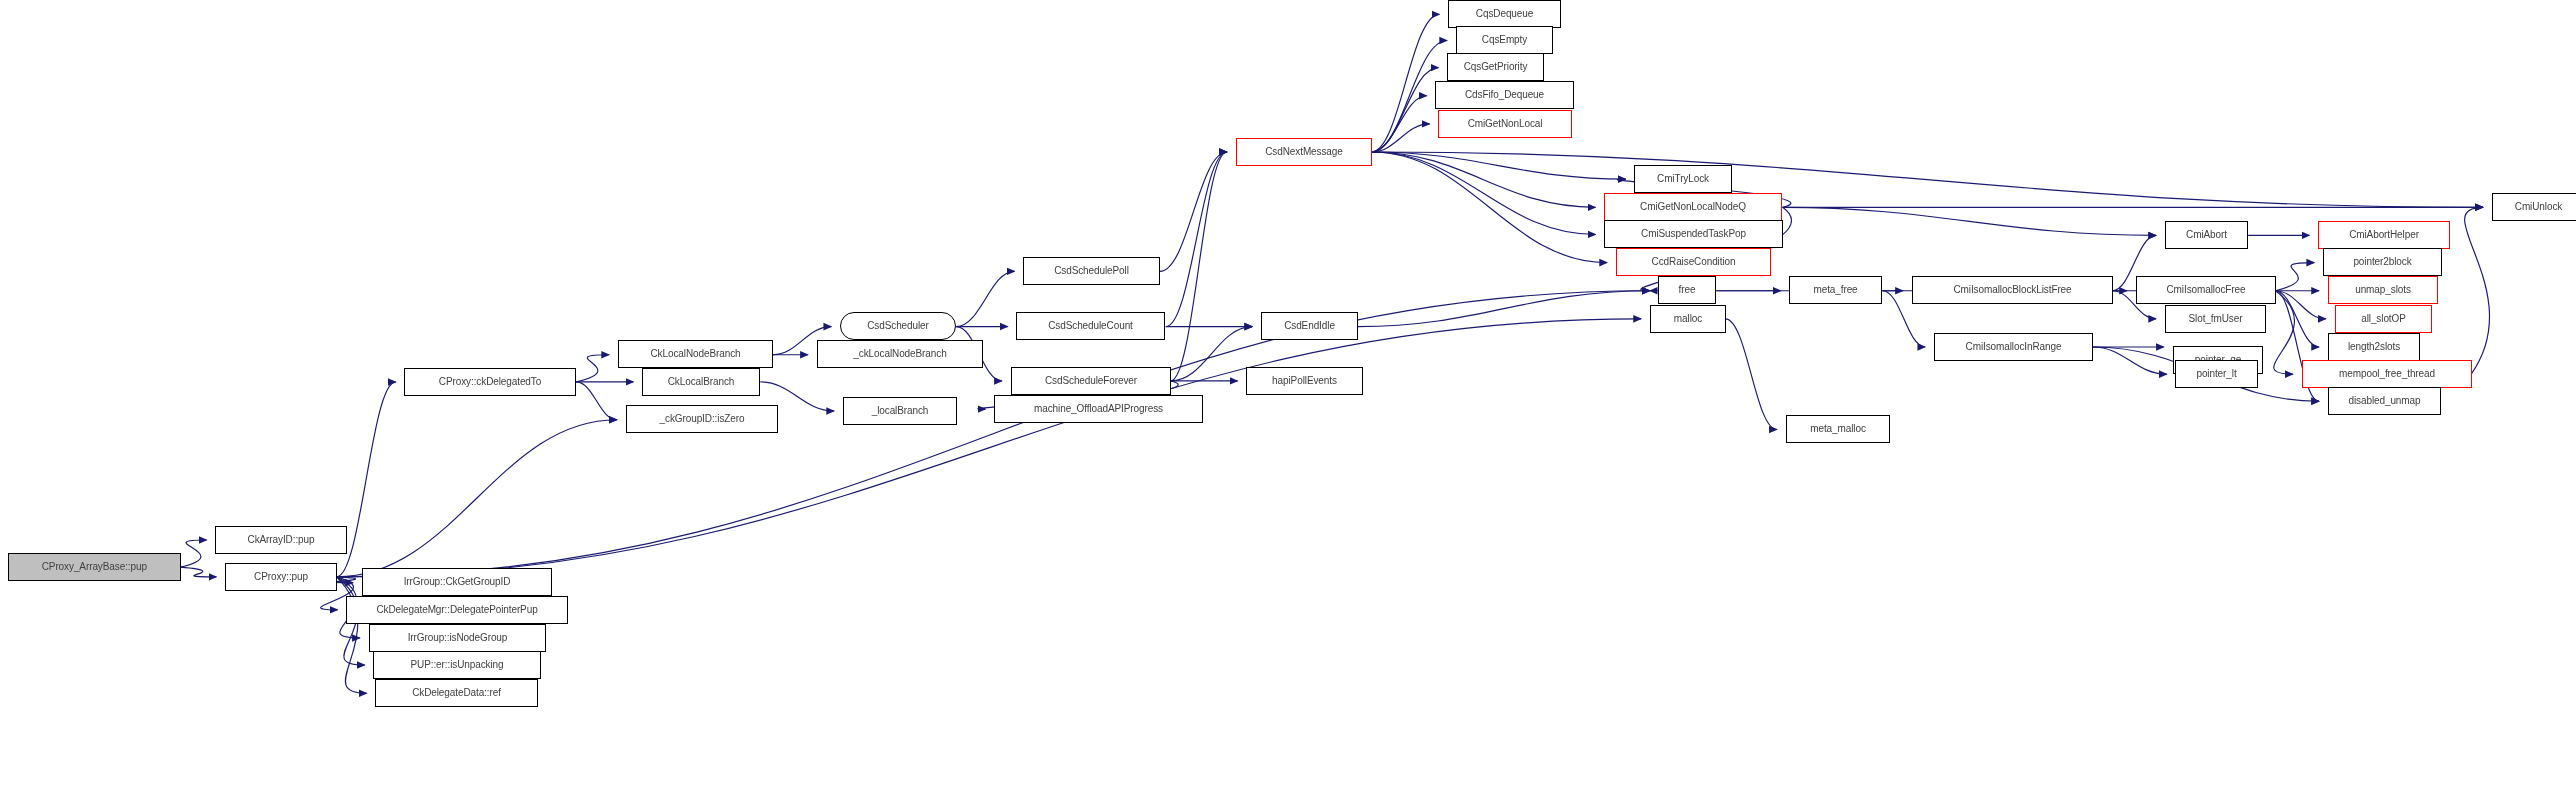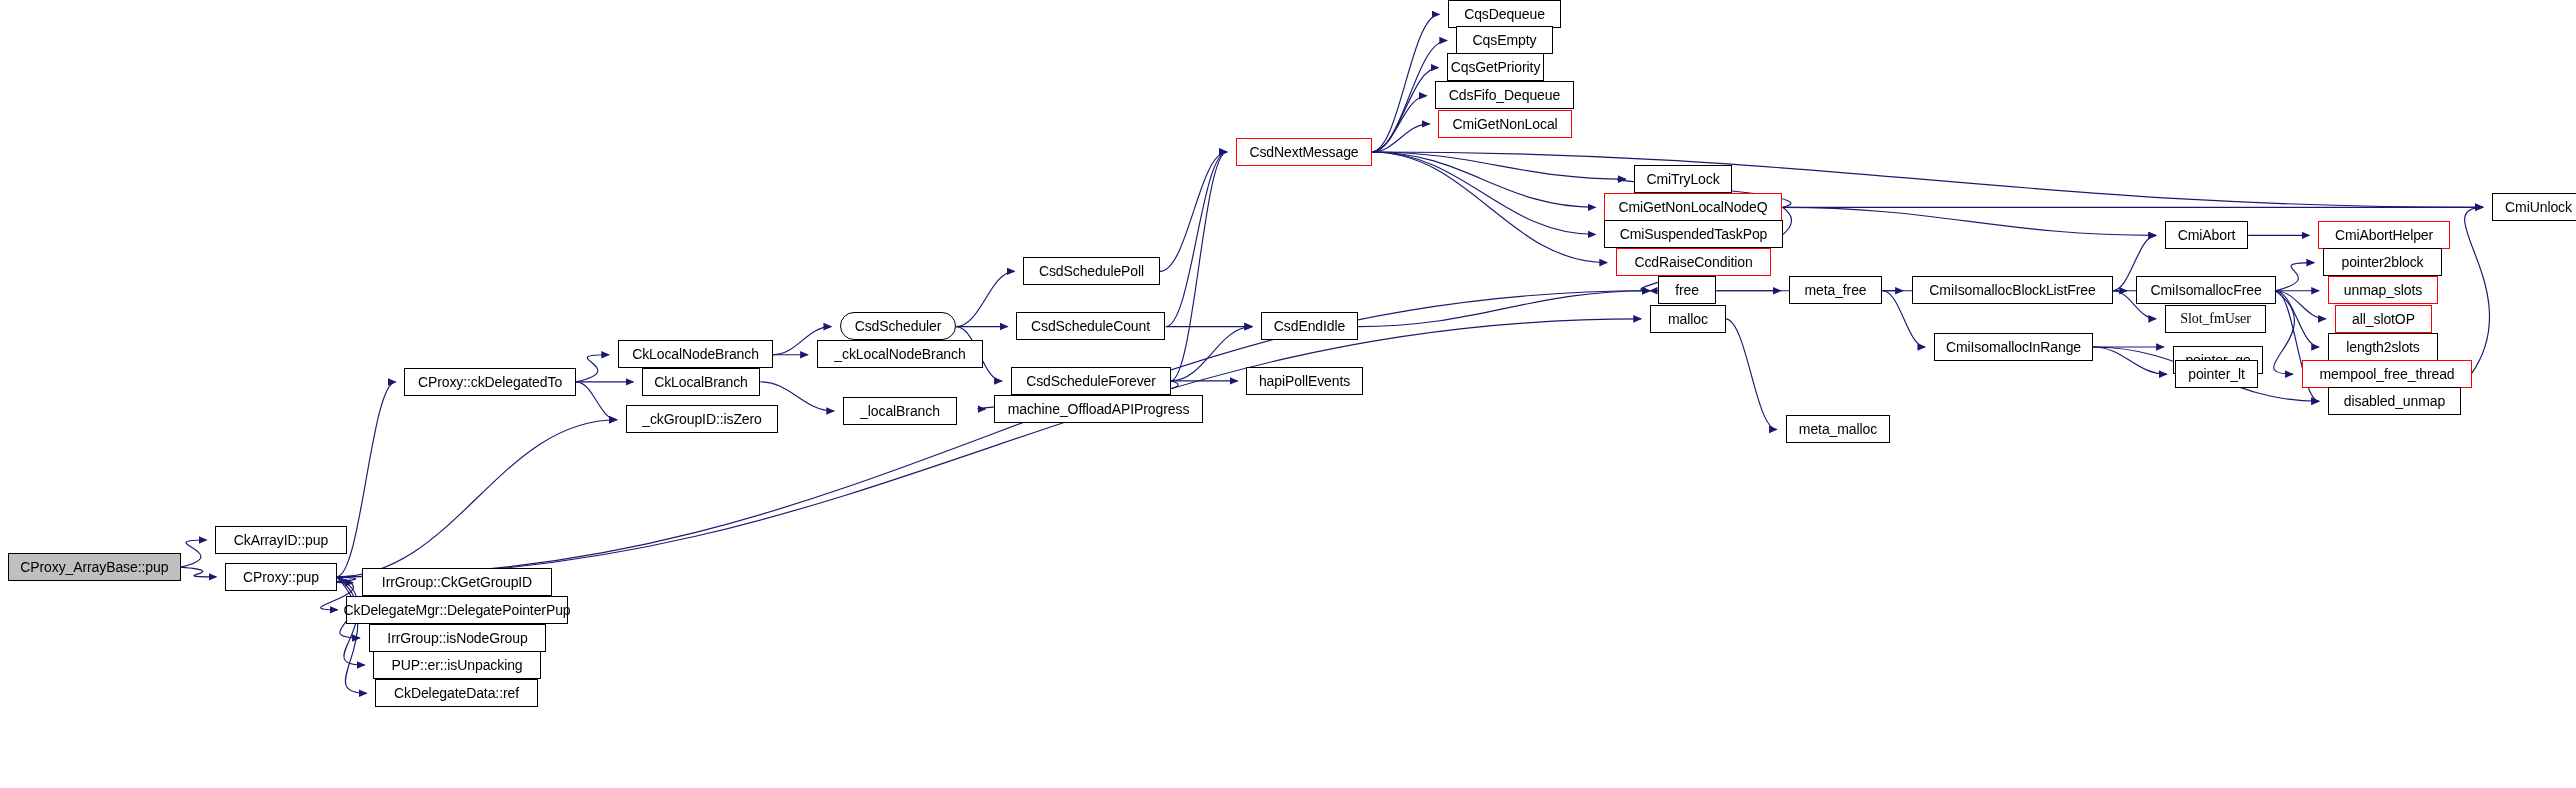--- a/index.html
+++ b/index.html
@@ -26,23 +26,23 @@
     pointer-events: none;
   }
   .node {
     position: absolute;
     box-sizing: border-box;
     display: flex;
     align-items: center;
     justify-content: center;
     border: 1px solid #000000;
     background: #ffffff;
-    color: #000000;
+    color: #404040;
     font-family: "Liberation Sans", sans-serif;
-    font-size: 14px;
+    font-size: 10px;
     line-height: 1;
     white-space: nowrap;
     height: 28px;
     padding: 0 6.8px;
     letter-spacing: -0.1px;
   }
   .node.red {
     border-color: #ff0000;
   }
   .node.root {
@@ -238,48 +238,48 @@
       </div>
       <div class="node" style="left: 1934px; top: 333px; width: 159px;">
         <span class="node-label">CmiIsomallocInRange</span>
       </div>
       <div class="node" style="left: 2165px; top: 221px; width: 83px;">
         <span class="node-label">CmiAbort</span>
       </div>
       <div class="node" style="left: 2136px; top: 276px; width: 140px;">
         <span class="node-label">CmiIsomallocFree</span>
       </div>
-      <div class="node" style="left: 2165px; top: 305px; width: 101px; font-family: Liberation Serif, serif;">
+      <div class="node" style="left: 2165px; top: 305px; width: 101px;">
         <span class="node-label">Slot_fmUser</span>
       </div>
       <div class="node" style="left: 2173px; top: 346px; width: 90px;">
         <span class="node-label">pointer_ge</span>
       </div>
       <div class="node" style="left: 2175px; top: 360px; width: 83px;">
         <span class="node-label">pointer_lt</span>
       </div>
       <div class="node red" style="left: 2318px; top: 221px; width: 132px;">
         <span class="node-label">CmiAbortHelper</span>
       </div>
       <div class="node" style="left: 2323px; top: 248px; width: 119px;">
         <span class="node-label">pointer2block</span>
       </div>
       <div class="node red" style="left: 2328px; top: 276px; width: 110px;">
         <span class="node-label">unmap_slots</span>
       </div>
       <div class="node red" style="left: 2335px; top: 305px; width: 97px; justify-content: center;">
         <span class="node-label">all_slotOP</span>
       </div>
-      <div class="node" style="left: 2328px; top: 333px; width: 110px;">
+      <div class="node" style="left: 2328px; top: 333px; width: 92px;">
         <span class="node-label">length2slots</span>
       </div>
       <div class="node red" style="left: 2302px; top: 360px; width: 170px;">
         <span class="node-label">mempool_free_thread</span>
       </div>
-      <div class="node" style="left: 2328px; top: 387px; width: 133px;">
+      <div class="node" style="left: 2328px; top: 387px; width: 113px;">
         <span class="node-label">disabled_unmap</span>
       </div>
       <div class="node" style="left: 2492px; top: 193px; width: 93px;">
         <span class="node-label">CmiUnlock</span>
       </div>
     </div>
 </div>
 
 
 </body></html>

